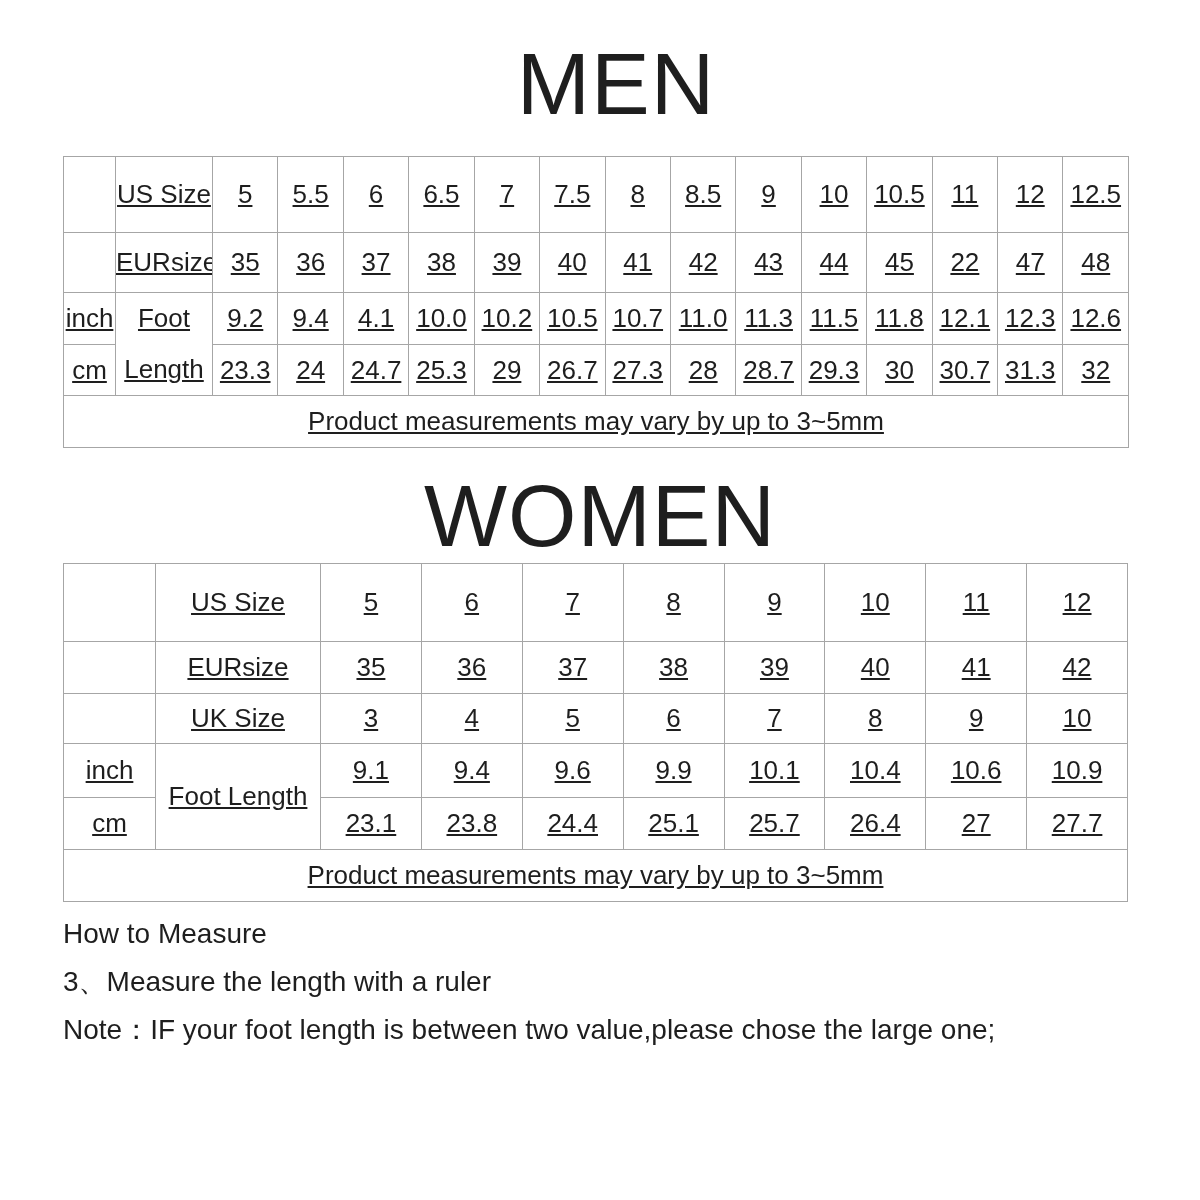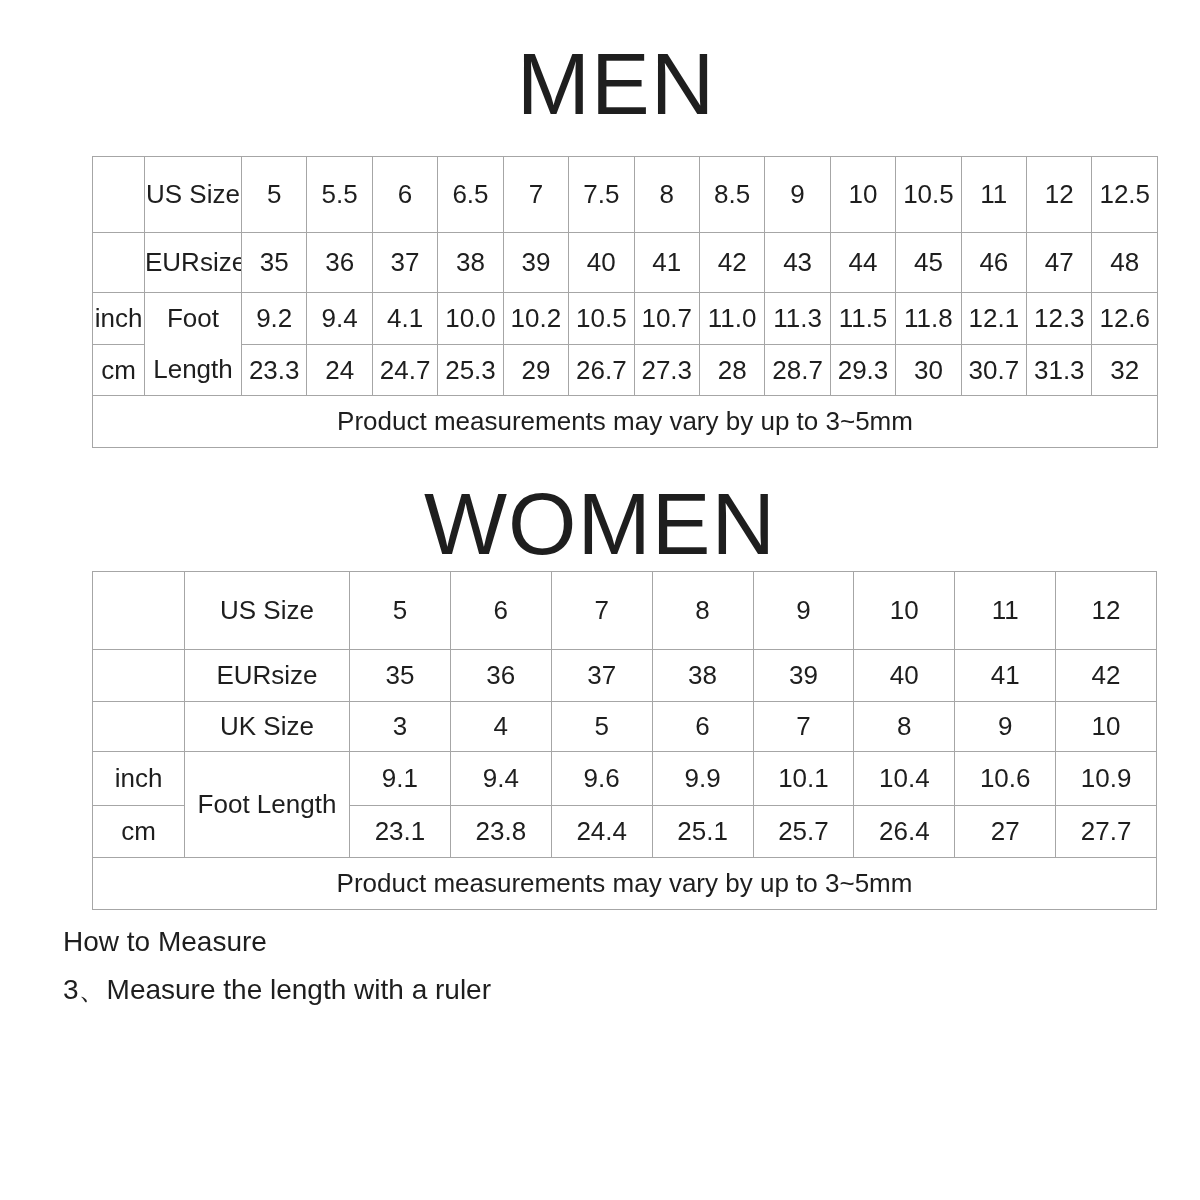--- a/index.html
+++ b/index.html
@@ -19,27 +19,28 @@
   .title {
     font-size: 88px;
     font-weight: 400;
     line-height: 88px;
     text-align: center;
     margin: 0;
     color: var(--text);
     letter-spacing: 1px;
   }
   .title.men   { margin-top: 40px; margin-left: 32px; }
-  .title.women { margin-top: 32px; }
+  .title.women { margin-top: 24px; }
 
   table.size-table {
     border-collapse: collapse;
     table-layout: fixed;
-    margin-left: 92px;
+    margin-left: 63px;
     background: var(--background);
+    text-decoration: underline;
   }
   table.men-table   { width: 1066px; margin-top: 28px; }
   table.women-table { width: 1065px; margin-top: 3px;  }
 
   table.size-table td {
     border: 1px solid var(--border);
     text-align: center;
     vertical-align: middle;
     font-size: 26px;
     padding: 0;
@@ -110,21 +111,21 @@
         <td>36</td>
         <td>37</td>
         <td>38</td>
         <td>39</td>
         <td>40</td>
         <td>41</td>
         <td>42</td>
         <td>43</td>
         <td>44</td>
         <td>45</td>
-        <td>46</td>
+        <td>22</td>
         <td>47</td>
         <td>48</td>
     </tr>
     <tr class="r3">
       <td>inch</td>
       <td class="foot-cell-men" rowspan="2">Foot Length</td>
       <td>9.2</td>
         <td>9.4</td>
         <td>4.1</td>
         <td>10.0</td>
@@ -231,13 +232,14 @@
     </tr>
     <tr class="rnote">
       <td class="note-cell" colspan="10">Product measurements may vary by up to 3~5mm</td>
     </tr>
   </tbody>
 </table>
 
 <div class="instructions">
   <p>How to Measure</p>
   <p>3、Measure the length with a ruler</p>
+  <p>Note：IF your foot length is between two value,please chose the large one;</p>
 </div>
 
 </body></html>

